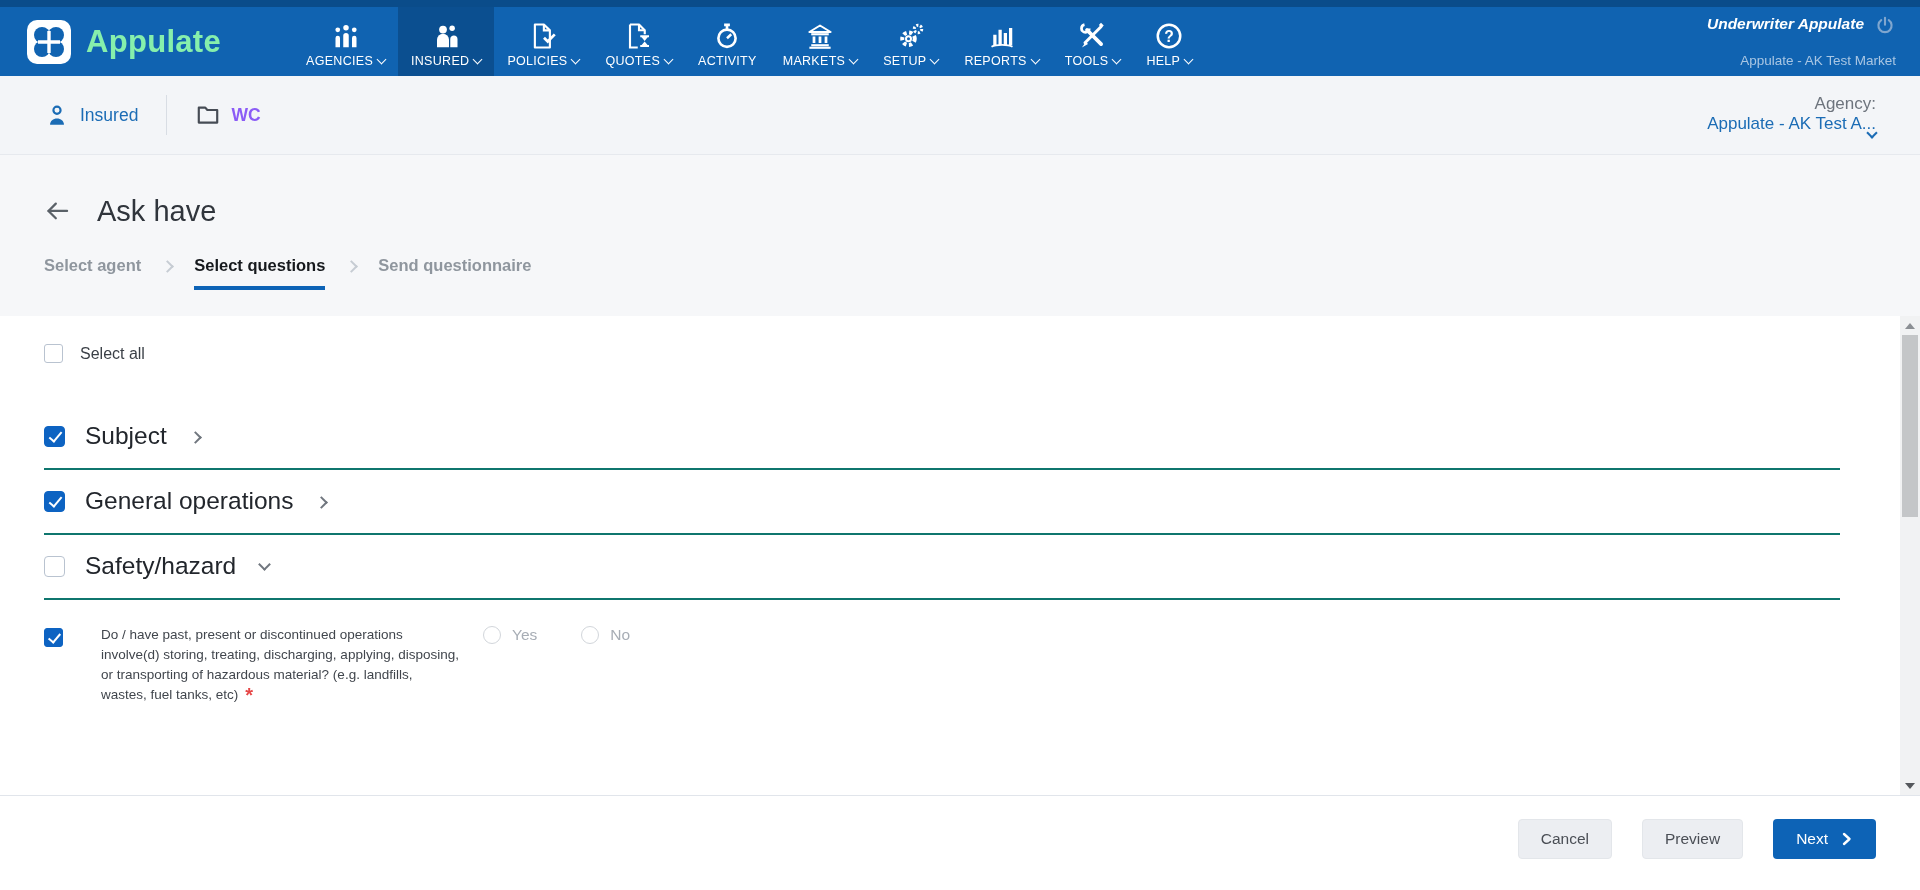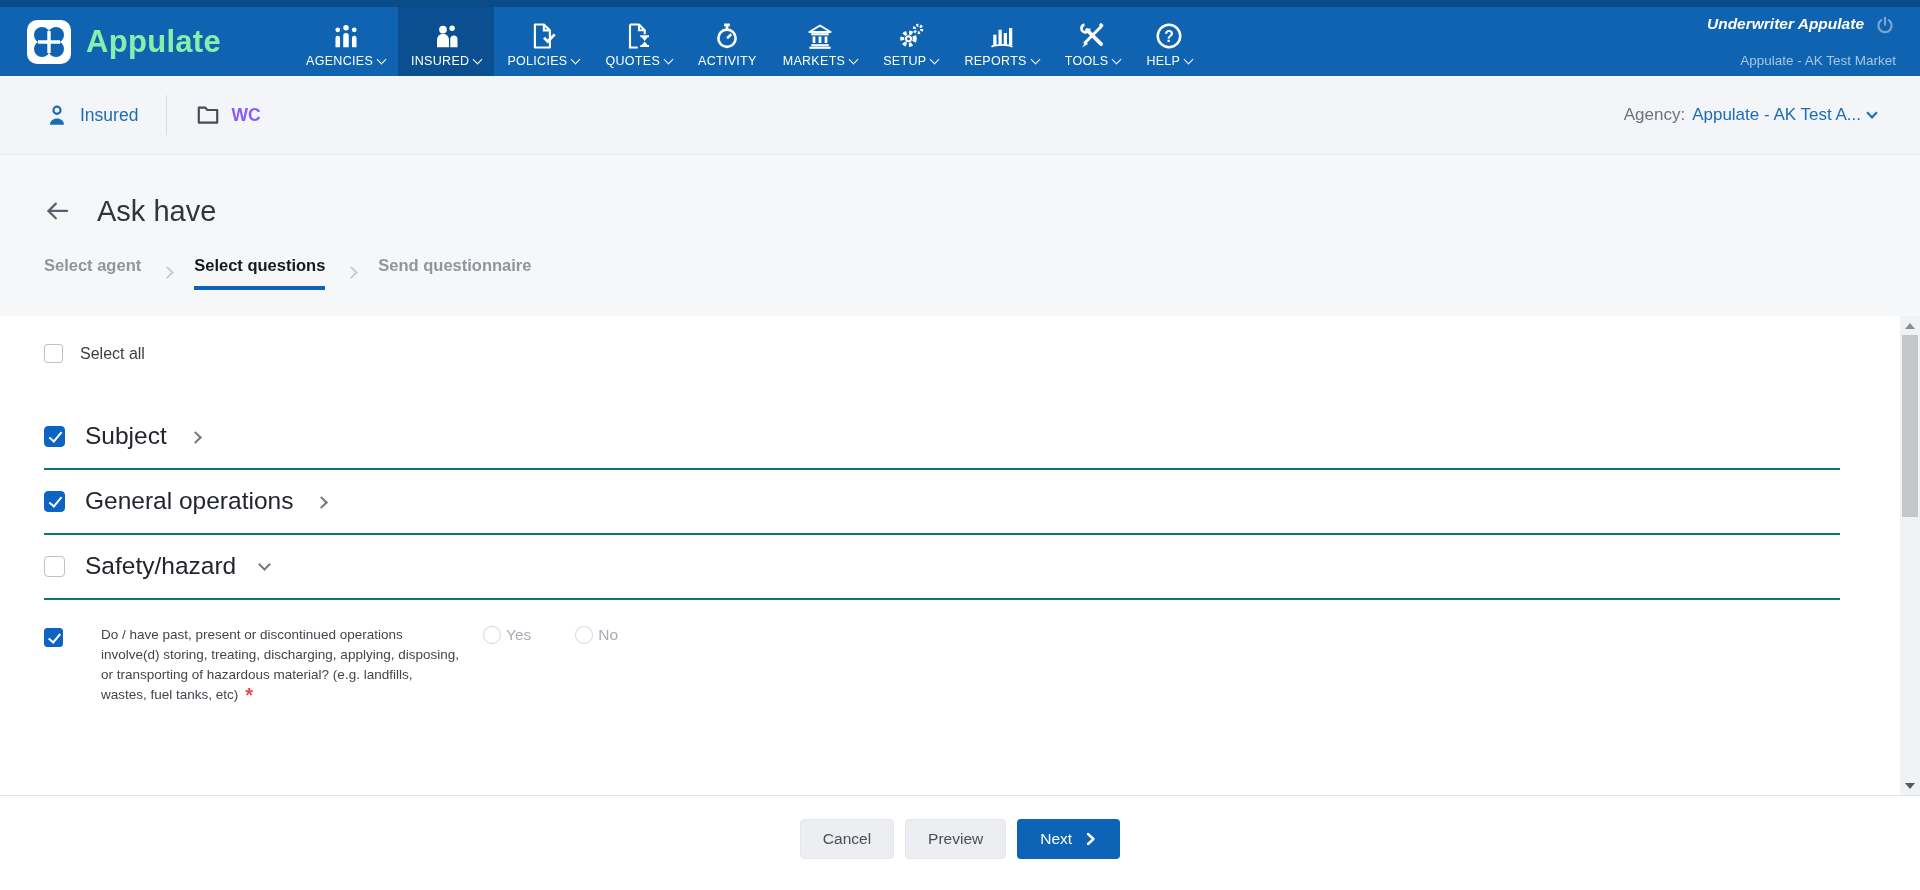--- a/index.html
+++ b/index.html
@@ -28,30 +28,30 @@
   .user-org { color:#a9c6e3; font-size:13.5px; margin-top:16px; }
 
   
   .crumb-bar { height:79px; background:#f3f5f8; border-bottom:1px solid #e6e9ee;
                display:flex; align-items:center; padding:0 44px; }
   .bc-group { display:flex; align-items:center; gap:10px; cursor:pointer; }
   .bc-insured { color:#1b6cb5; font-size:17.5px; }
   .bc-entity { color:#8b5cf6; font-size:17.5px; font-weight:bold; }
   .vdiv { width:1px; height:40px; background:#d8dde4; margin:0 28px; }
   .agency { margin-left:auto; font-size:17px; color:#6d747d;
-            display:flex; align-items:center; gap:7px; cursor:pointer; }
+            display:flex; align-items:flex-end; cursor:pointer;flex-direction:column; }
   .agency-val { color:#1b6cb5; }
   .agency .chev.down { width:8px; height:8px; border-width:0 2.4px 2.4px 0; border-color:#1b6cb5; margin-top:-5px; }
 
   
   .title-band { height:161px; background:#f6f7f9; padding:0 44px; }
   .title-row { display:flex; align-items:center; gap:26px; padding-top:40px; }
   .page-title { font-size:29px; color:#30353c; }
   .back-btn { display:flex; align-items:center; cursor:pointer; }
-  .stepper { display:flex; align-items:flex-end; gap:22px; margin-top:28px; }
+  .stepper { display:flex; align-items:center; gap:22px; margin-top:28px; }
   .step { font-size:16.5px; font-weight:bold; color:#8f969e; padding-bottom:11px;
           border-bottom:4px solid transparent; cursor:pointer; }
   .step.active { color:#16191d; border-bottom-color:#0d63b6; }
   .step-sep { width:9px; height:9px; border-style:solid; border-color:#c6ccd3;
               border-width:0 2.2px 2.2px 0; transform:rotate(-45deg); margin-bottom:13px; }
 
   
   .content-wrap { position:relative; height:479px; background:#fff; }
   .content { height:100%; padding:28px 80px 0 44px; }
   .row { display:flex; align-items:center; }
@@ -65,36 +65,36 @@
   .select-all { gap:17px; font-size:16px; color:#3a3f46; margin-bottom:42px; }
   .section { gap:20px; padding:17px 0 18px; border-bottom:2px solid #0f766e; cursor:pointer; }
   .section-title { font-size:24.5px; color:#22262c; }
   .sec-chev { color:#70767e; margin-left:4px; margin-top:2px; }
   .sec-chev.right { width:9px; height:9px; border-width:0 2.2px 2.2px 0; transform:rotate(-45deg); }
   .sec-chev.down  { width:9px; height:9px; border-width:0 2.2px 2.2px 0; transform:rotate(45deg); margin-top:-3px; }
   .question { display:flex; align-items:flex-start; padding-top:25px; }
   .q-text { margin-left:38px; width:360px; font-size:13.5px; line-height:20px; color:#41464d; }
   .req { color:#e64747; font-size:20px; font-weight:bold; margin-left:7px; vertical-align:-3px; }
   .radios { display:flex; gap:44px; margin-left:22px; margin-top:1px; }
-  .radio { display:flex; align-items:center; gap:5px; font-size:15.5px; color:#a7adb5; cursor:pointer; }
+  .radio { display:flex; align-items:center; gap:11px; font-size:15.5px; color:#a7adb5; cursor:pointer; }
   .radio-circle { width:18px; height:18px; border:1.5px solid #d2d6db; border-radius:50%; background:#fff; }
 
   
   .scrollbar { position:absolute; top:0; right:0; width:20px; height:479px; background:#f1f2f3; }
   .sb-arrow { height:19px; display:flex; align-items:center; justify-content:center; cursor:pointer; }
   .sb-arrow.up::after { content:""; border-left:5px solid transparent; border-right:5px solid transparent;
         border-bottom:6px solid #8b8f94; }
   .sb-arrow.down { position:absolute; bottom:0; left:0; right:0; }
   .sb-arrow.down::after { content:""; border-left:5px solid transparent; border-right:5px solid transparent;
         border-top:6px solid #55585c; }
   .sb-thumb { position:absolute; top:19px; left:2px; width:16px; height:182px; background:#c4c6c8; cursor:pointer; }
 
   
   .footer { height:95px; border-top:1px solid #e1e5eb; background:#fff;
-            display:flex; align-items:center; justify-content:center; gap:11px; padding:0 44px 8px; }
+            display:flex; align-items:center; justify-content:flex-end; gap:30px; padding:0 44px 8px; }
   .btn { font-family:"Liberation Sans",sans-serif; font-size:15.5px; padding:10px 22px;
          border-radius:4px; border:1px solid transparent; cursor:pointer; }
   .btn.secondary { background:#eceef2; color:#4a4e55; border-color:#e3e6ea; }
   .btn.primary { background:#0d63b6; color:#ffffff; display:flex; align-items:center; gap:13px; }
   svg { display:block; }
 </style>
 </head>
 <body>
 
 <div class="navbar">

